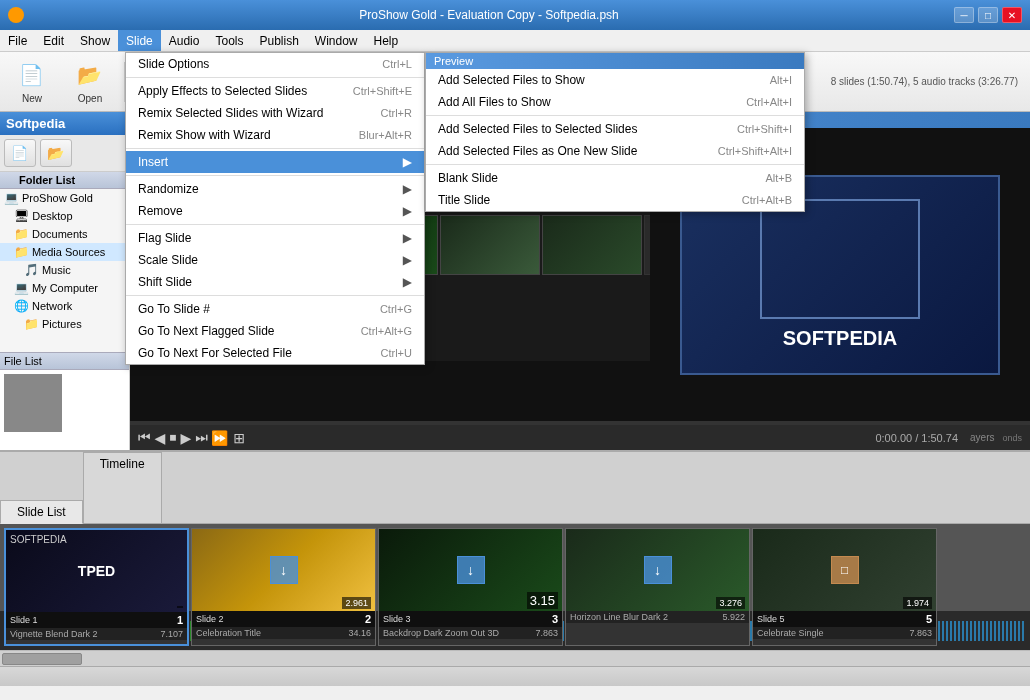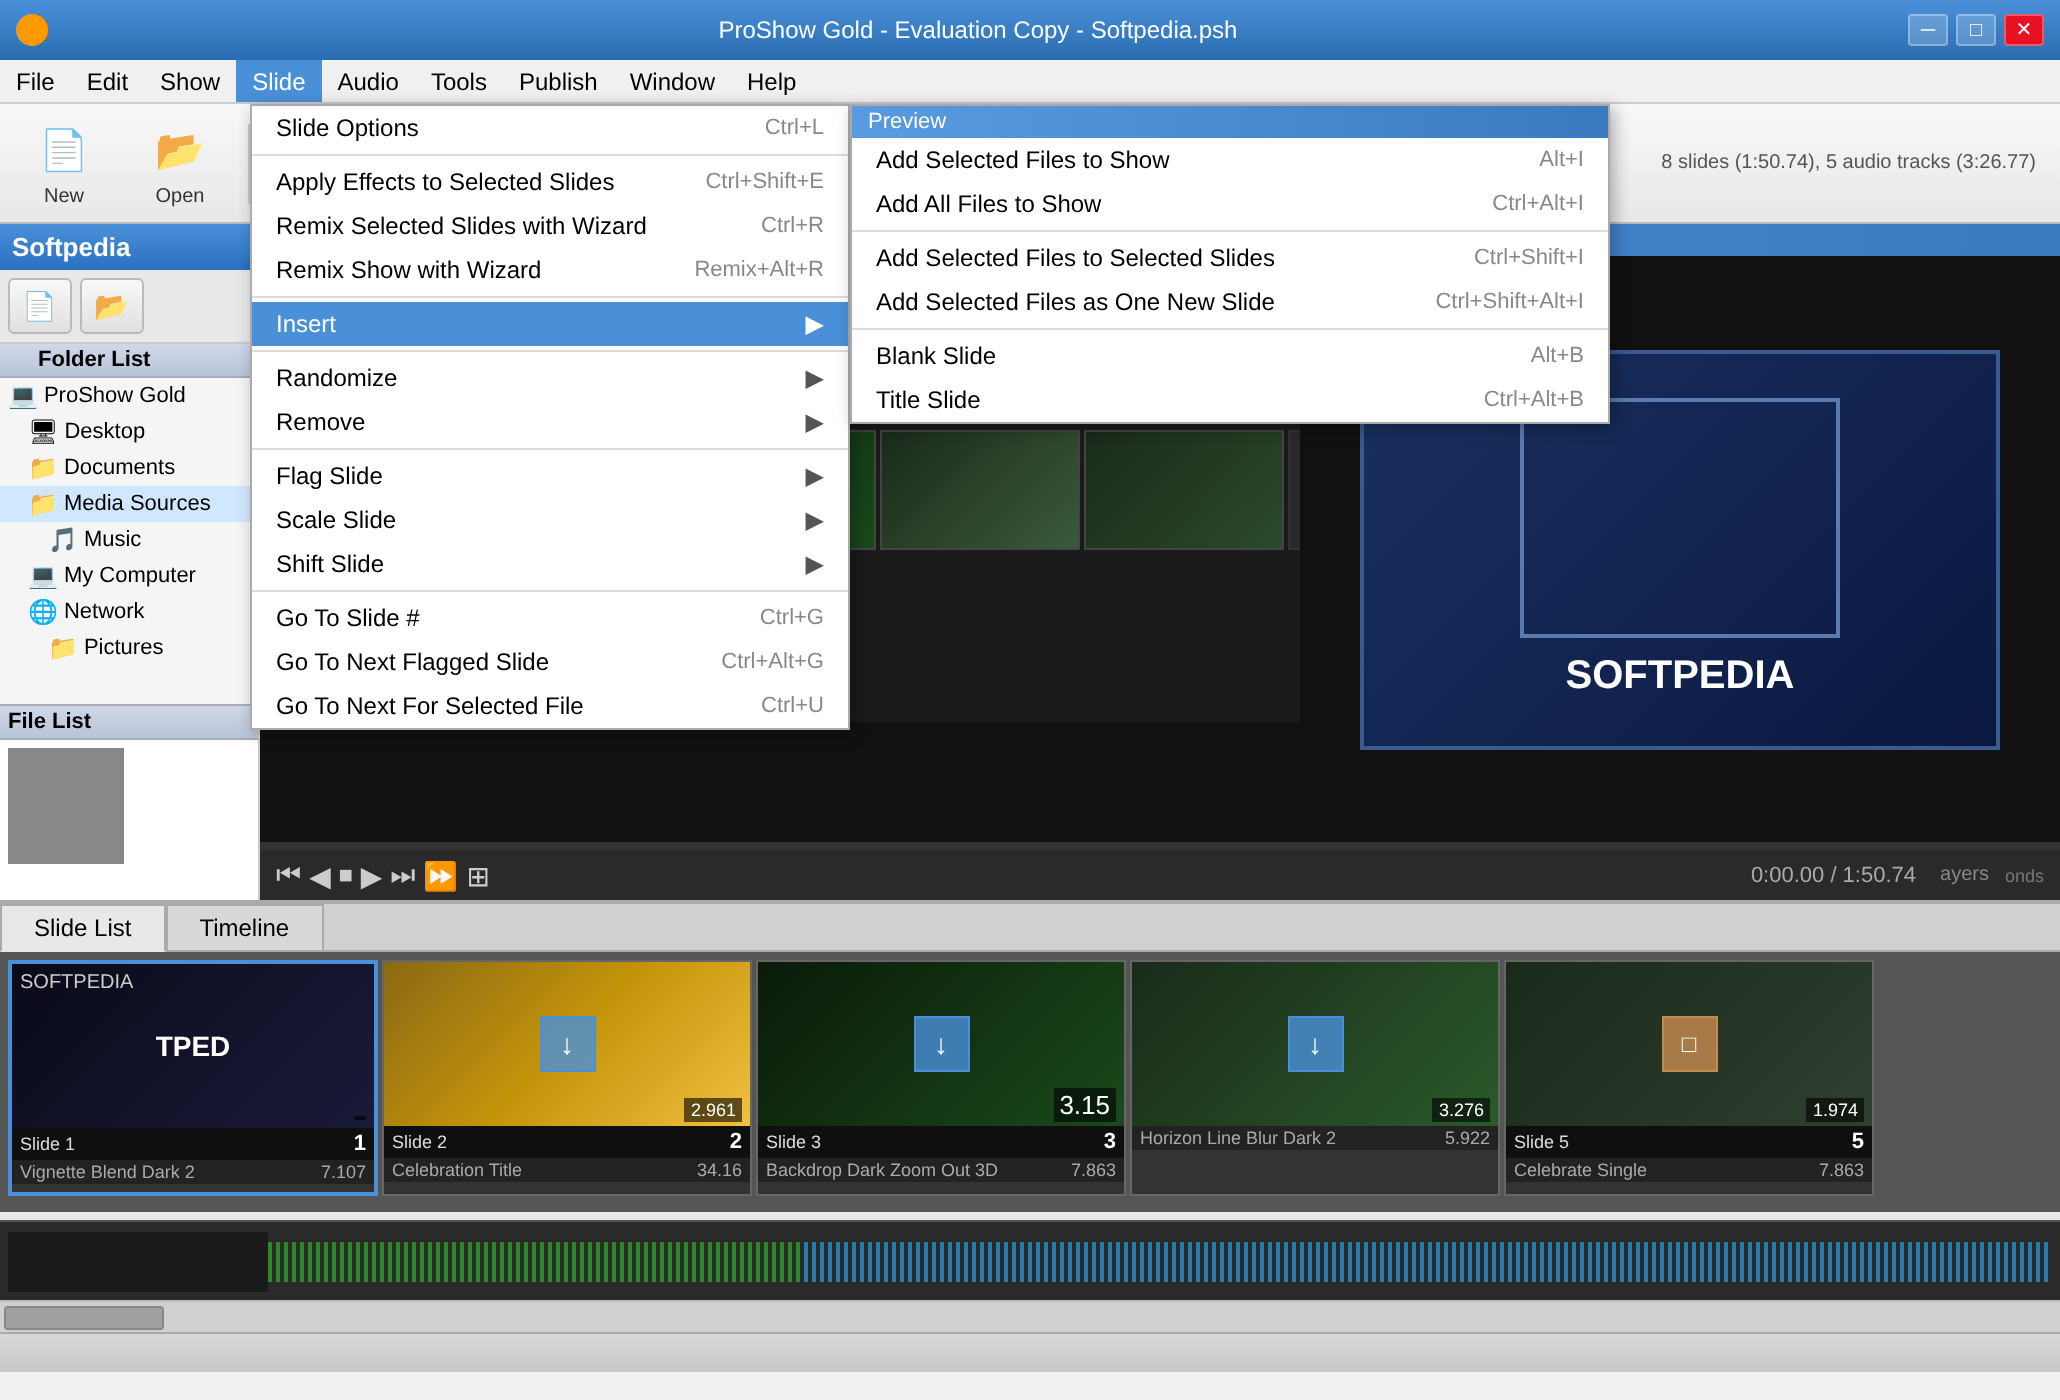--- a/index.html
+++ b/index.html
@@ -134,21 +134,21 @@
       padding: 2px 4px;
       cursor: pointer;
       font-size: 11px;
       gap: 3px;
     }
     .tree-item .tree-icon { font-size: 12px; }
     .file-label {
       background: linear-gradient(to bottom, #d0d8e8, #b8c4d8);
       padding: 2px 4px;
       font-size: 11px;
-      font-weight: bold;
+      font-weight: normal;
       border-top: 1px solid #aab;
       border-bottom: 1px solid #aab;
     }
     .file-list { height: 80px; background: white; overflow: hidden; }
 
     
     #preview-area {
       flex: 1;
       background: #1a1a1a;
       position: relative;
@@ -200,20 +200,21 @@
       font-size: 12px;
       cursor: pointer;
       border: 1px solid #aaa;
       border-bottom: none;
       background: #d8d8d8;
     }
     .slide-tab.active {
       background: #e8e8e8;
       border-bottom: 1px solid #e8e8e8;
       margin-bottom: -1px;
+      margin-top: 48px;
     }
     #slide-list {
       display: flex;
       gap: 0;
       overflow-x: auto;
       height: 130px;
       background: #555;
       padding: 4px;
       align-items: flex-start;
     }
@@ -612,21 +613,21 @@
   <div class="menu-row">
     <span>Apply Effects to Selected Slides</span>
     <span class="shortcut">Ctrl+Shift+E</span>
   </div>
   <div class="menu-row">
     <span>Remix Selected Slides with Wizard</span>
     <span class="shortcut">Ctrl+R</span>
   </div>
   <div class="menu-row">
     <span>Remix Show with Wizard</span>
-    <span class="shortcut">Remix+Alt+R</span>
+    <span class="shortcut">Blur+Alt+R</span>
   </div>
   <div class="menu-divider"></div>
   <div class="menu-row selected">
     <span>Insert</span>
     <span class="arrow" style="color:white;">▶</span>
   </div>
   <div class="menu-divider"></div>
   <div class="menu-row">
     <span>Randomize</span>
     <span class="arrow">▶</span>

